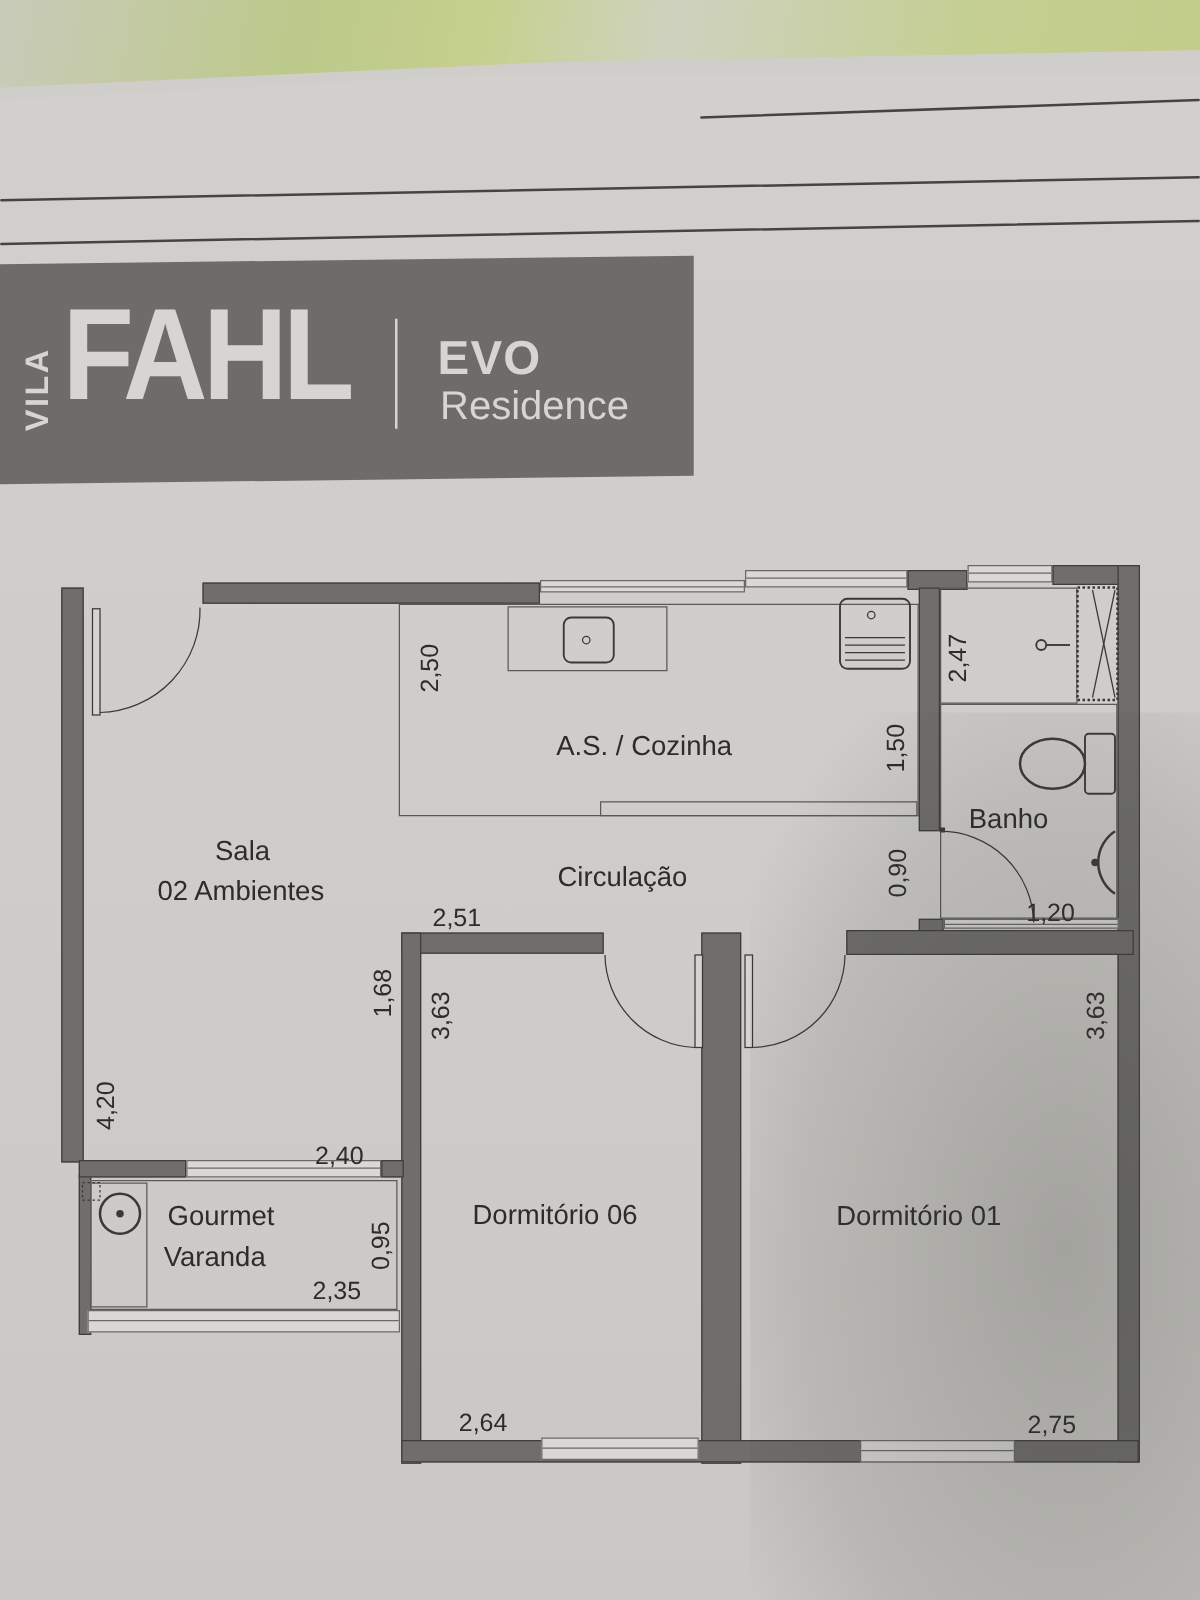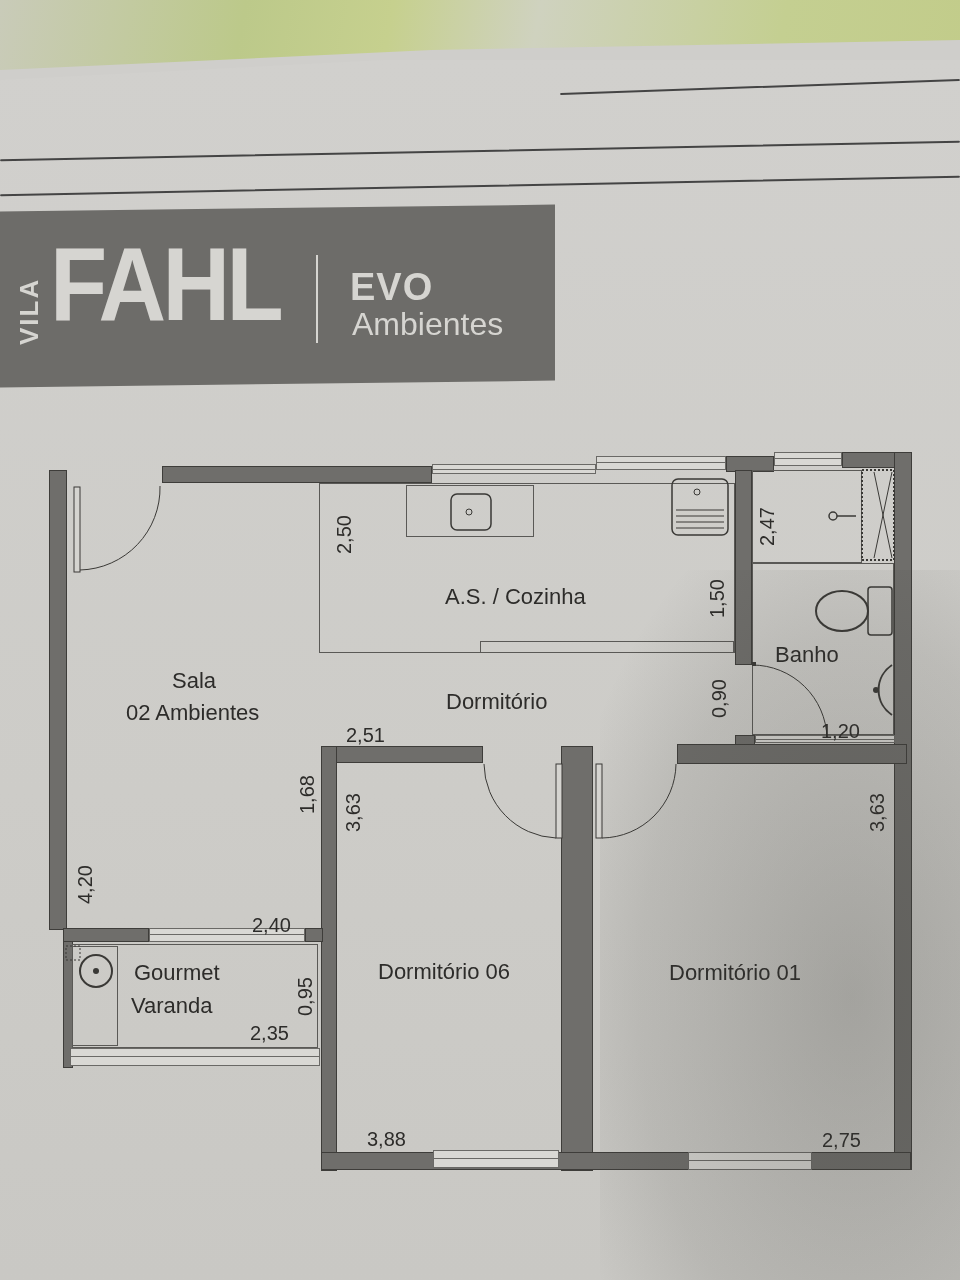--- a/index.html
+++ b/index.html
@@ -46,21 +46,21 @@
 <div class="paper"></div>
 <div class="rule" style="left:560px;top:86px;width:400px;transform:rotate(-2deg);"></div>
 <div class="rule" style="left:0;top:150px;width:960px;height:1.5px;transform:rotate(-1.1deg);"></div>
 <div class="rule" style="left:0;top:185px;width:960px;height:1.5px;transform:rotate(-1.1deg);"></div>
 
 <div class="banner"></div>
 <div class="logo-vila">VILA</div>
 <div class="logo-fahl">FAHL</div>
 <div class="logo-divider"></div>
 <div class="logo-evo">EVO</div>
-<div class="logo-res">Ambientes</div>
+<div class="logo-res">Residence</div>
 
 <div class="plan">
 
   <div class="wall" style="left:49px;top:470px;width:18px;height:460px;"></div>
   <div class="wall" style="left:63px;top:940px;width:10px;height:128px;"></div>
   <div class="wall" style="left:162px;top:466px;width:270px;height:17px;"></div>
   <div class="window" style="left:432px;top:464px;width:164px;height:10px;"></div>
   <div class="window" style="left:596px;top:456px;width:130px;height:14px;"></div>
   <div class="wall" style="left:726px;top:456px;width:48px;height:16px;"></div>
   <div class="window" style="left:774px;top:452px;width:68px;height:14px;"></div>
@@ -141,36 +141,36 @@
     <g>
       <path d="M676 764 A 75 75 0 0 1 602 838" fill="none" stroke="#3a3936"></path>
       <rect x="596" y="764" width="6" height="74" fill="#d5d4d0" stroke="#3a3936"></rect>
     </g>
   </svg>
 
   <div class="label" style="left:445px;top:572px;margin-top:12px;">A.S. / Cozinha</div>
   <div class="label" style="left:775px;top:642px;">Banho</div>
   <div class="label" style="left:172px;top:668px;">Sala</div>
   <div class="label" style="left:126px;top:700px;">02 Ambientes</div>
-  <div class="label" style="left:446px;top:689px;">Dormitório</div>
+  <div class="label" style="left:446px;top:689px;">Circulação</div>
   <div class="label" style="left:378px;top:959px;">Dormitório 06</div>
   <div class="label" style="left:669px;top:960px;">Dormitório 01</div>
   <div class="label" style="left:134px;top:960px;">Gourmet</div>
   <div class="label" style="left:131px;top:993px;">Varanda</div>
 
   <div class="dim v" style="left:333px;top:554px;">2,50</div>
   <div class="dim v" style="left:706px;top:618px;">1,50</div>
   <div class="dim v" style="left:756px;top:546px;">2,47</div>
   <div class="dim v" style="left:708px;top:718px;">0,90</div>
   <div class="dim" style="left:821px;top:720px;">1,20</div>
   <div class="dim" style="left:346px;top:724px;">2,51</div>
   <div class="dim v" style="left:296px;top:814px;">1,68</div>
   <div class="dim v" style="left:342px;top:832px;">3,63</div>
   <div class="dim v" style="left:866px;top:832px;">3,63</div>
   <div class="dim v" style="left:74px;top:904px;">4,20</div>
   <div class="dim" style="left:252px;top:902px;margin-top:12px;">2,40</div>
   <div class="dim v" style="left:294px;top:1016px;">0,95</div>
   <div class="dim" style="left:250px;top:1022px;text-align:right;">2,35</div>
-  <div class="dim" style="left:367px;top:1128px;">3,88</div>
+  <div class="dim" style="left:367px;top:1128px;">2,64</div>
   <div class="dim" style="left:822px;top:1129px;">2,75</div>
 </div>
 
 <div class="shadow"></div>
 
 </body></html>

